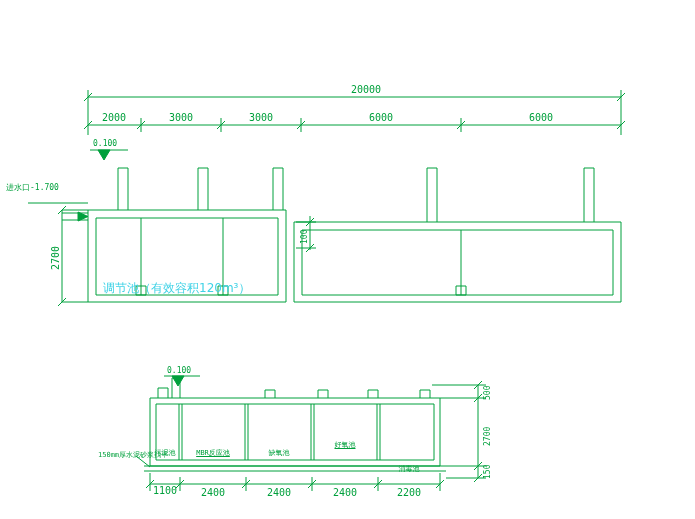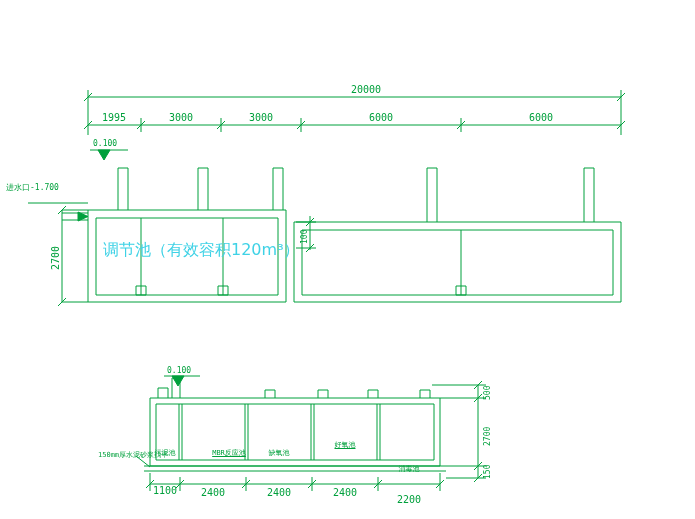--- a/index.html
+++ b/index.html
@@ -6,21 +6,21 @@
   #canvas{position:relative;width:695px;height:519px;background:#ffffff;overflow:hidden;
           font-family:"DejaVu Sans",sans-serif;}
   .abs{position:absolute;white-space:nowrap;}
   .title{font-family:"Liberation Serif","DejaVu Serif",serif;font-weight:bold;
          font-size:20px;color:#111;text-align:center;}
   .dim{font-family:"DejaVu Sans Mono",monospace;font-size:10px;color:#00A03C;}
   .dimC{text-align:center;}
   .dimS{font-size:8px;}
   .dimT{font-size:7px;}
   .cyan{color:#3FD2E6;font-family:"DejaVu Sans",sans-serif;}
-  .t1{font-size:16px;}
+  .t1{font-size:12px;margin-top:40px;}
   .t2{font-size:13px;}
   .rot{transform:rotate(-90deg);transform-origin:0 0;}
   svg{position:absolute;left:0;top:0;}
   svg *{vector-effect:non-scaling-stroke;}
 </style>
 </head>
 <body>
 
 <div id="canvas">
 
@@ -123,40 +123,40 @@
         <path d="M474,389 L482,381 M474,402 L482,394 M474,470 L482,462 M474,482 L482,474"></path>
         <path d="M432,385 L486,385 M440,398 L486,398 M446,466 L486,466 M446,478 L486,478"></path>
       </g>
 
       <path d="M136,456 L150,467"></path>
     </g>
   </svg>
 
 
   <div class="abs dim dimC" style="left:334px;top:84px;width:40px;margin-left:12px;">20000</div>
-  <div class="abs dim dimC" style="left:94px;top:112px;width:40px;">1995</div>
+  <div class="abs dim dimC" style="left:94px;top:112px;width:40px;">2000</div>
   <div class="abs dim dimC" style="left:161px;top:112px;width:40px;">3000</div>
   <div class="abs dim dimC" style="left:241px;top:112px;width:40px;">3000</div>
   <div class="abs dim dimC" style="left:361px;top:112px;width:40px;">6000</div>
   <div class="abs dim dimC" style="left:521px;top:112px;width:40px;">6000</div>
   <div class="abs dim dimS" style="left:93px;top:139px;">0.100</div>
   <div class="abs dim dimS" style="left:6px;top:182px;">进水口-1.700</div>
   <div class="abs dim rot" style="left:50px;top:270px;">2700</div>
   <div class="abs dim dimS rot" style="left:300px;top:244px;">100</div>
   <div class="abs cyan t1" style="left:103px;top:240px;">调节池（有效容积120m³）</div>
 
   <div class="abs dim dimS" style="left:167px;top:366px;">0.100</div>
   <div class="abs dim dimC" style="left:145px;top:485px;width:40px;">1100</div>
   <div class="abs dim dimC" style="left:193px;top:487px;width:40px;">2400</div>
   <div class="abs dim dimC" style="left:259px;top:487px;width:40px;">2400</div>
   <div class="abs dim dimC" style="left:325px;top:487px;width:40px;">2400</div>
-  <div class="abs dim dimC" style="left:389px;top:487px;width:40px;margin-top:7px;">2200</div>
+  <div class="abs dim dimC" style="left:389px;top:487px;width:40px;">2200</div>
   <div class="abs dim dimS rot" style="left:483px;top:400px;">500</div>
   <div class="abs dim dimS rot" style="left:483px;top:446px;">2700</div>
   <div class="abs dim dimS rot" style="left:483px;top:479px;">150</div>
   <div class="abs dim dimT" style="left:98px;top:450px;">150mm厚水泥砂浆找平</div>
   <div class="abs dim dimT dimC" style="left:137px;top:448px;width:56px;">污泥池</div>
-  <div class="abs dim dimT dimC" style="left:201px;top:448px;width:56px;text-decoration:underline;">MBR反应池</div>
+  <div class="abs dim dimT dimC" style="left:185px;top:448px;width:56px;text-decoration:underline;">MBR反应池</div>
   <div class="abs dim dimT dimC" style="left:251px;top:448px;width:56px;">缺氧池</div>
   <div class="abs dim dimT dimC" style="left:317px;top:440px;width:56px;text-decoration:underline;">好氧池</div>
   <div class="abs dim dimT dimC" style="left:381px;top:464px;width:56px;">消毒池</div>
 
 </div>
 
 </body></html>

